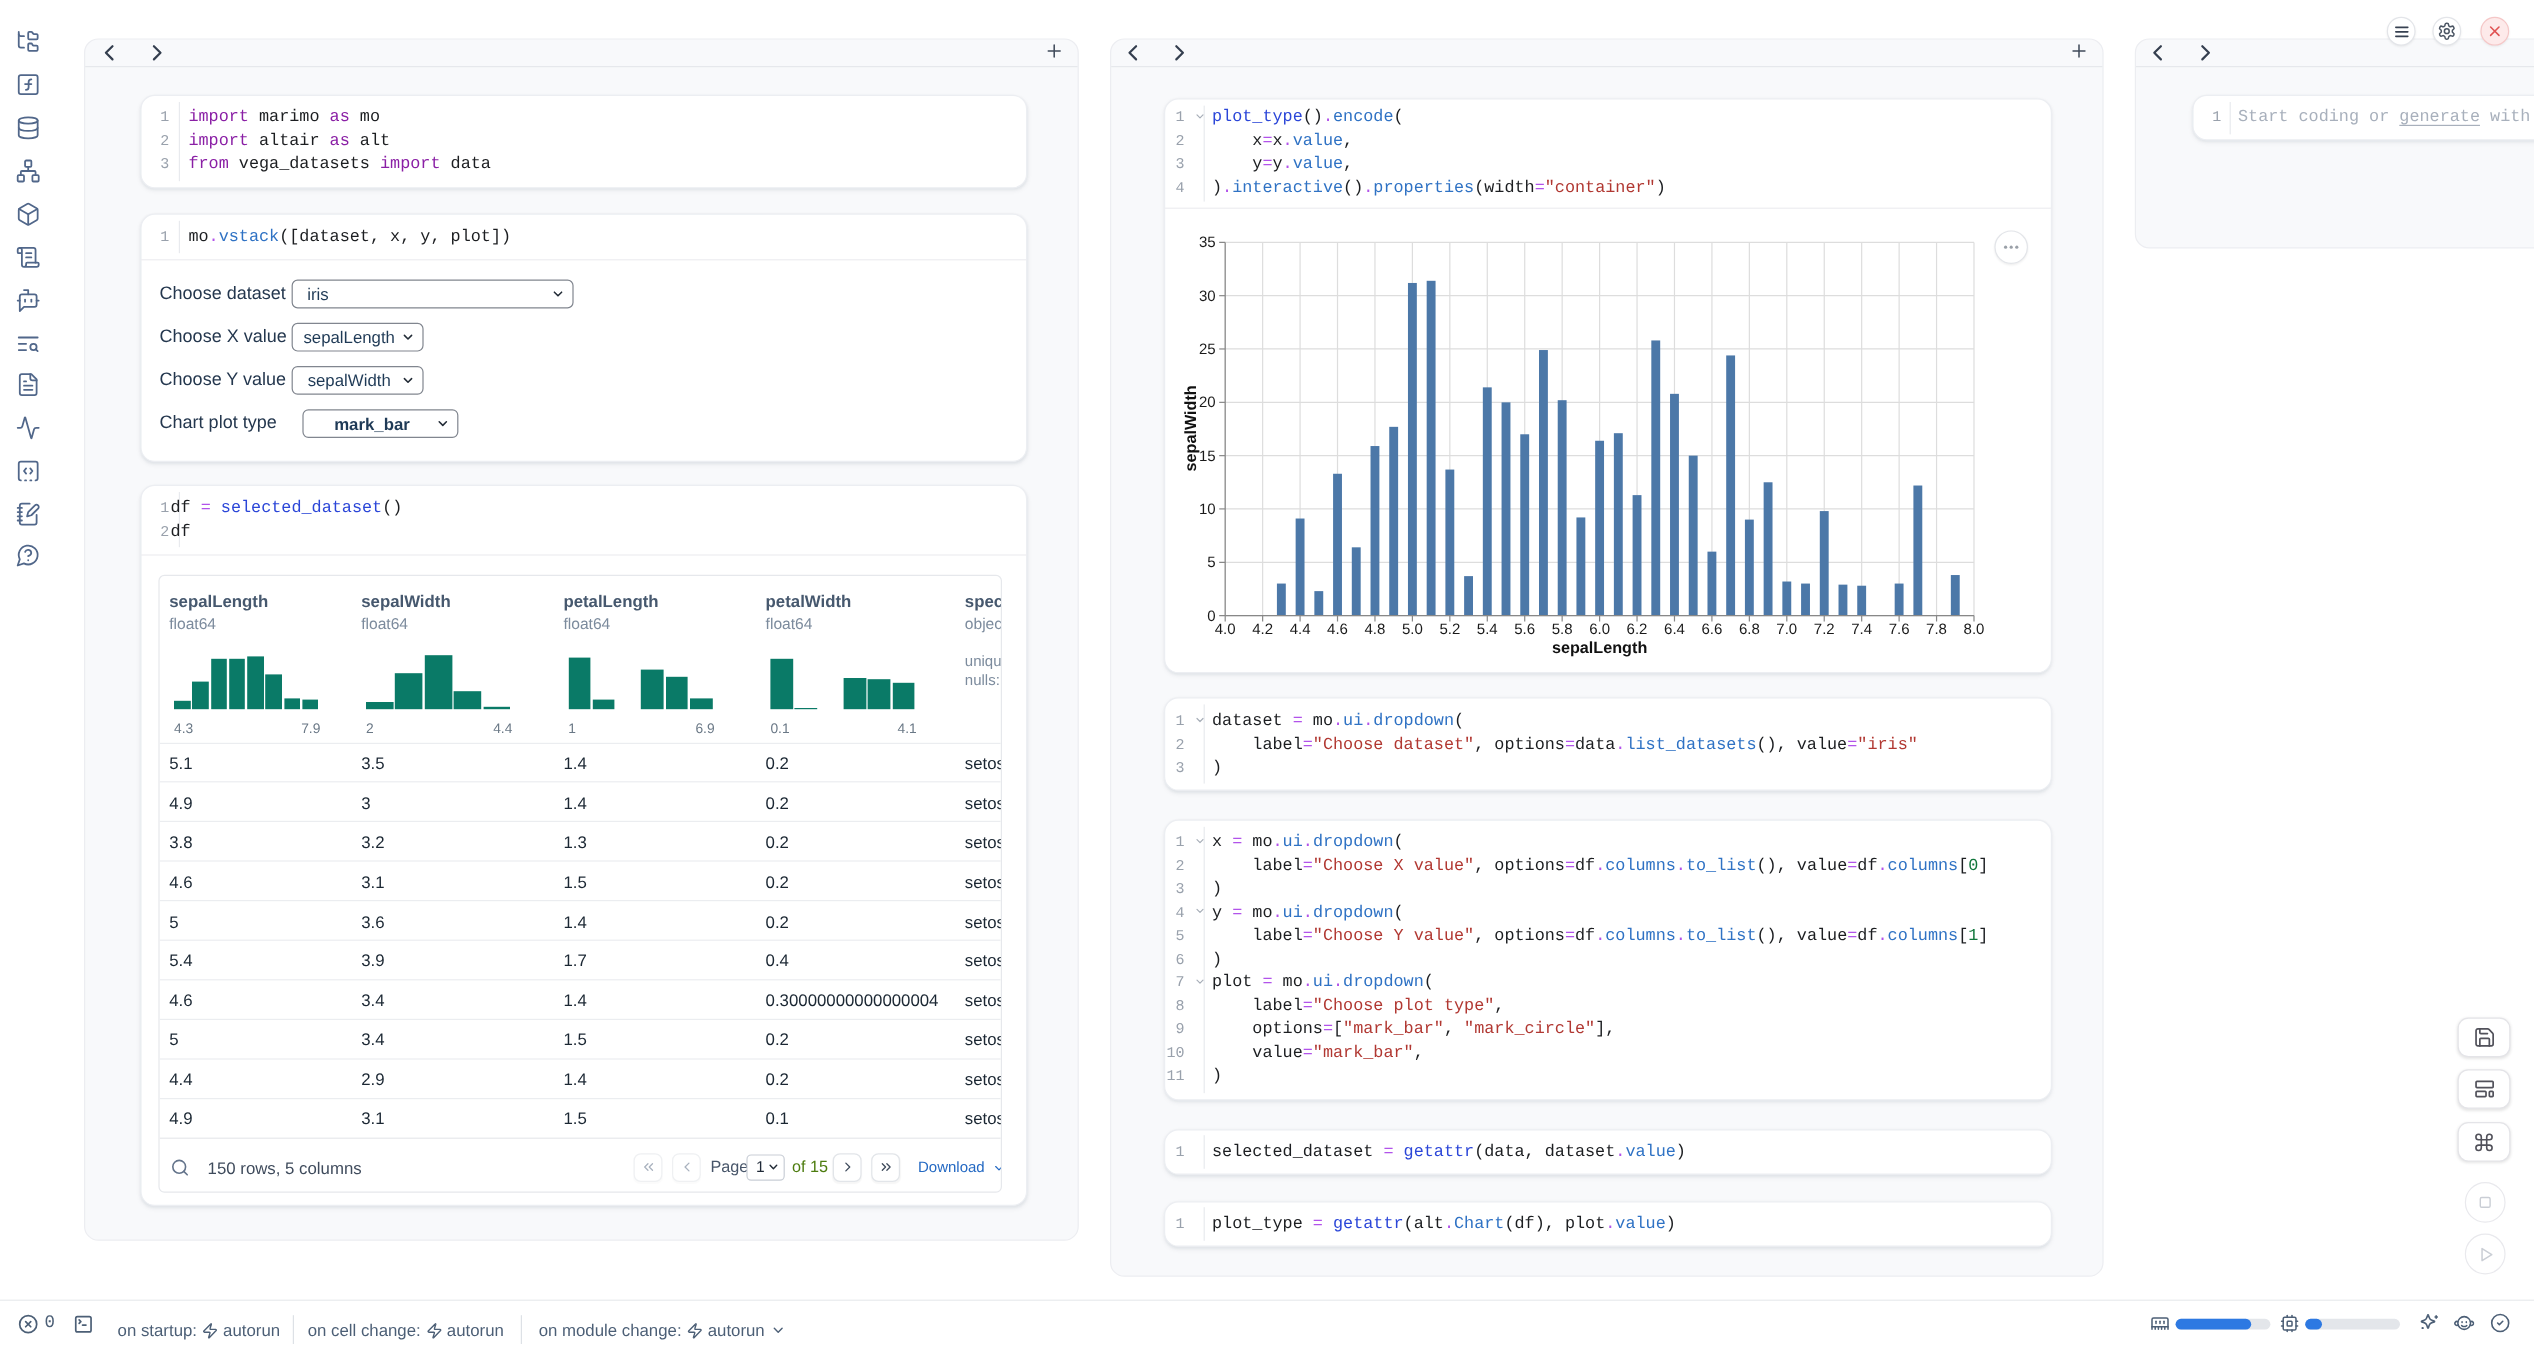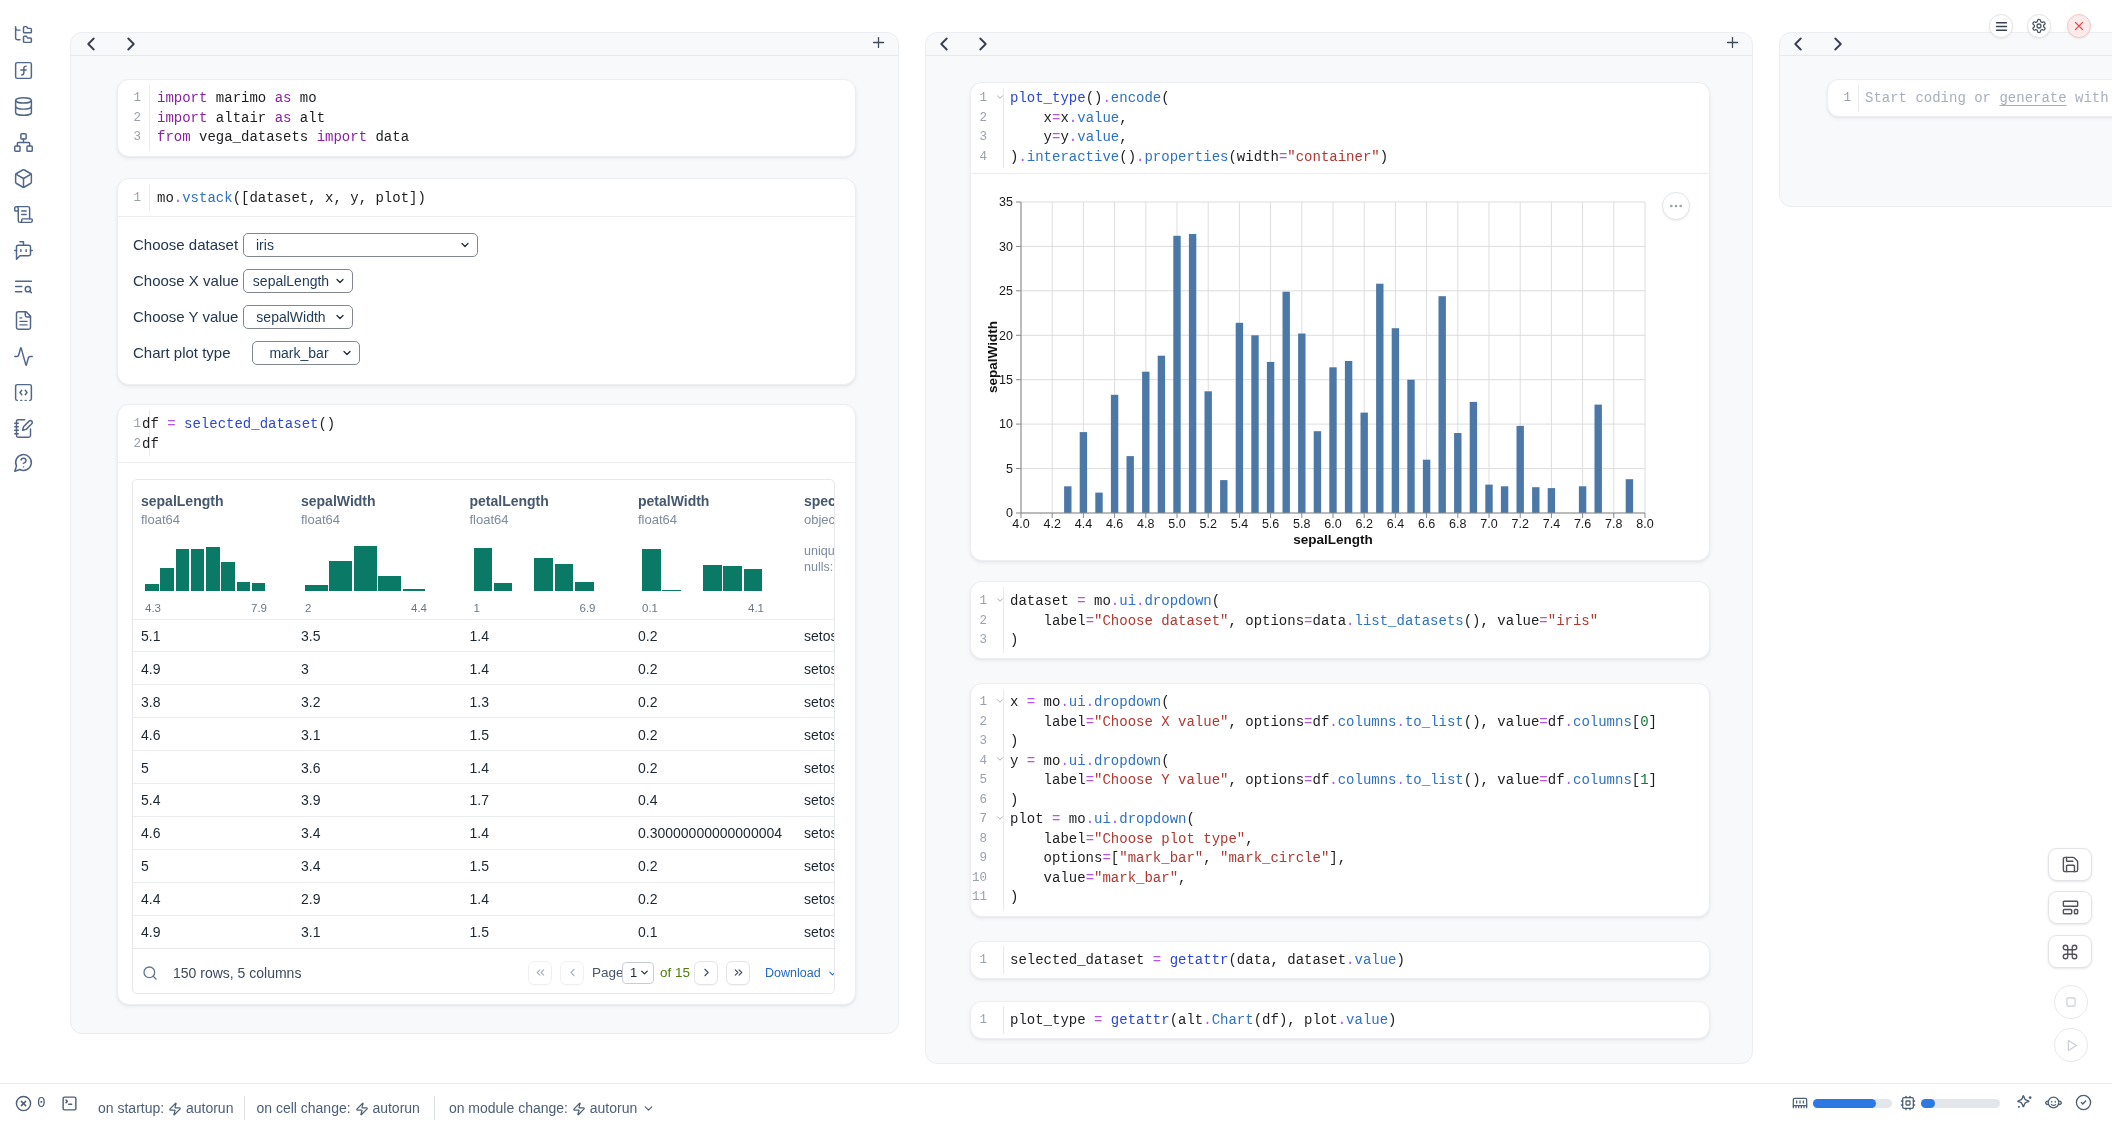--- a/index.html
+++ b/index.html
@@ -167,21 +167,21 @@
     </svg>
   </div>
 <div class="abs lbl" style="left:133px;top:308px">Choose Y value</div>
 <div class="sel" style="left:243px;top:305px;width:110px;height:24px;justify-content:center;padding-left:0;">
     <span style="margin-right:14px">sepalWidth</span>
     <svg width="12" height="12" viewBox="0 0 24 24" fill="none" stroke="#222b36" stroke-width="2.6" stroke-linecap="round" stroke-linejoin="round">
       <path d="m6 9 6 6 6-6"></path>
     </svg>
   </div>
 <div class="abs lbl" style="left:133px;top:344px">Chart plot type</div>
-<div class="sel" style="left:252px;top:341px;width:108px;height:24px;justify-content:center;padding-left:0;">
+<div class="sel" style="left:252px;top:341px;width:130px;height:24px;justify-content:center;padding-left:0;font-weight:bold;">
     <span style="margin-right:14px">mark_bar</span>
     <svg width="12" height="12" viewBox="0 0 24 24" fill="none" stroke="#222b36" stroke-width="2.6" stroke-linecap="round" stroke-linejoin="round">
       <path d="m6 9 6 6 6-6"></path>
     </svg>
   </div>
 <div class="cell" style="left:117px;top:404px;width:739px;height:601px"></div>
 <div class="lns" style="left:117px;top:415px;width:24px">1
 2</div>
 <div class="gsep" style="left:149px;top:410px;height:46px"></div>
 <div class="code" style="left:142px;top:415px">df <span class="op">=</span> <span class="fn">selected_dataset</span>()

